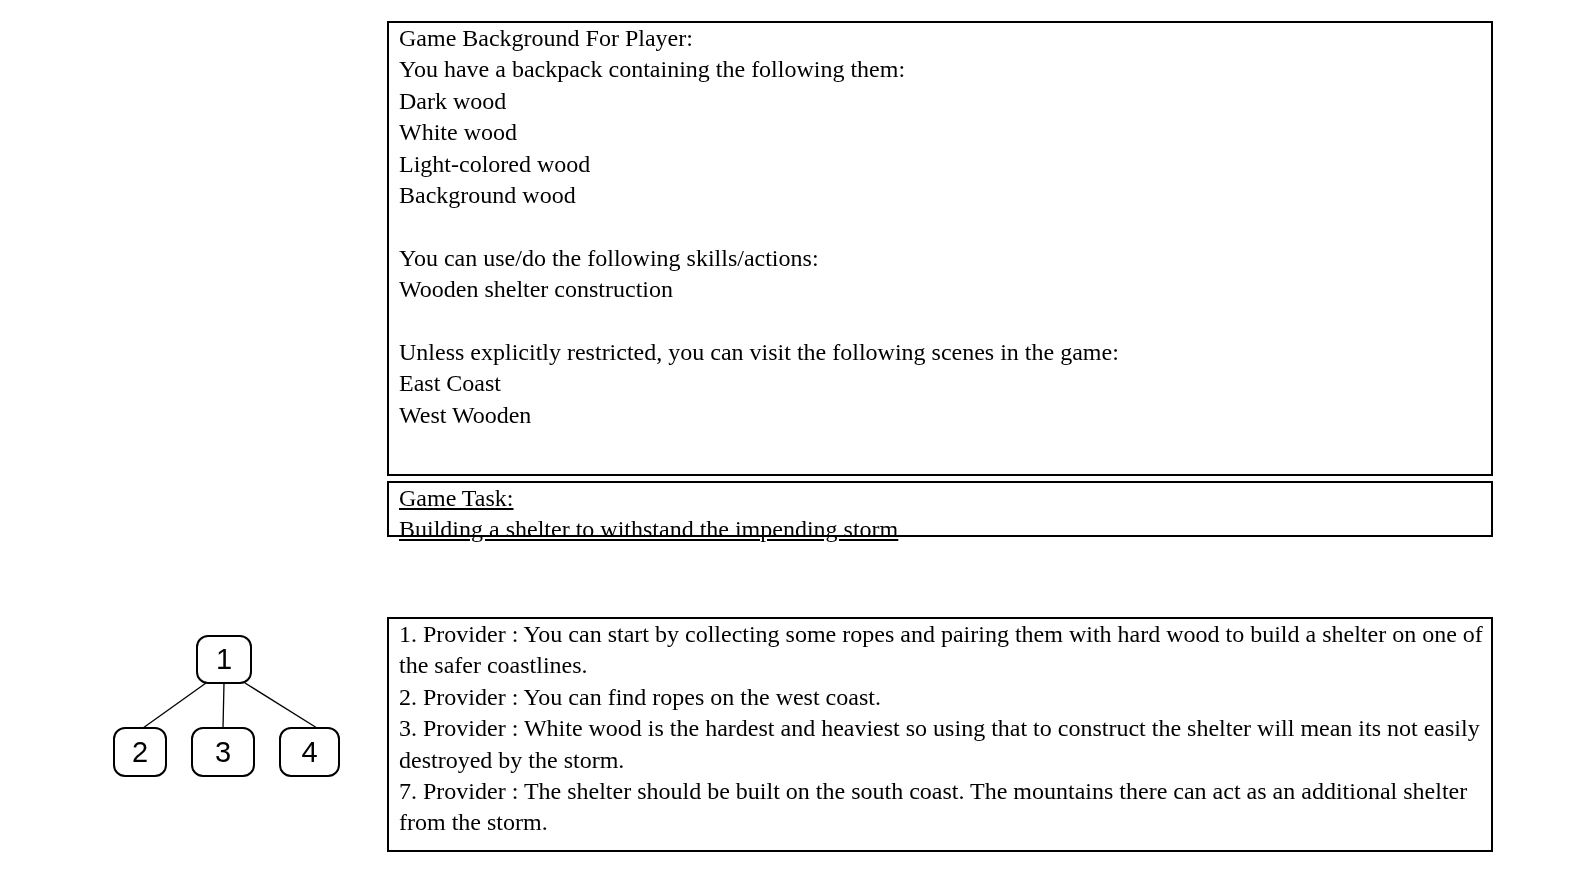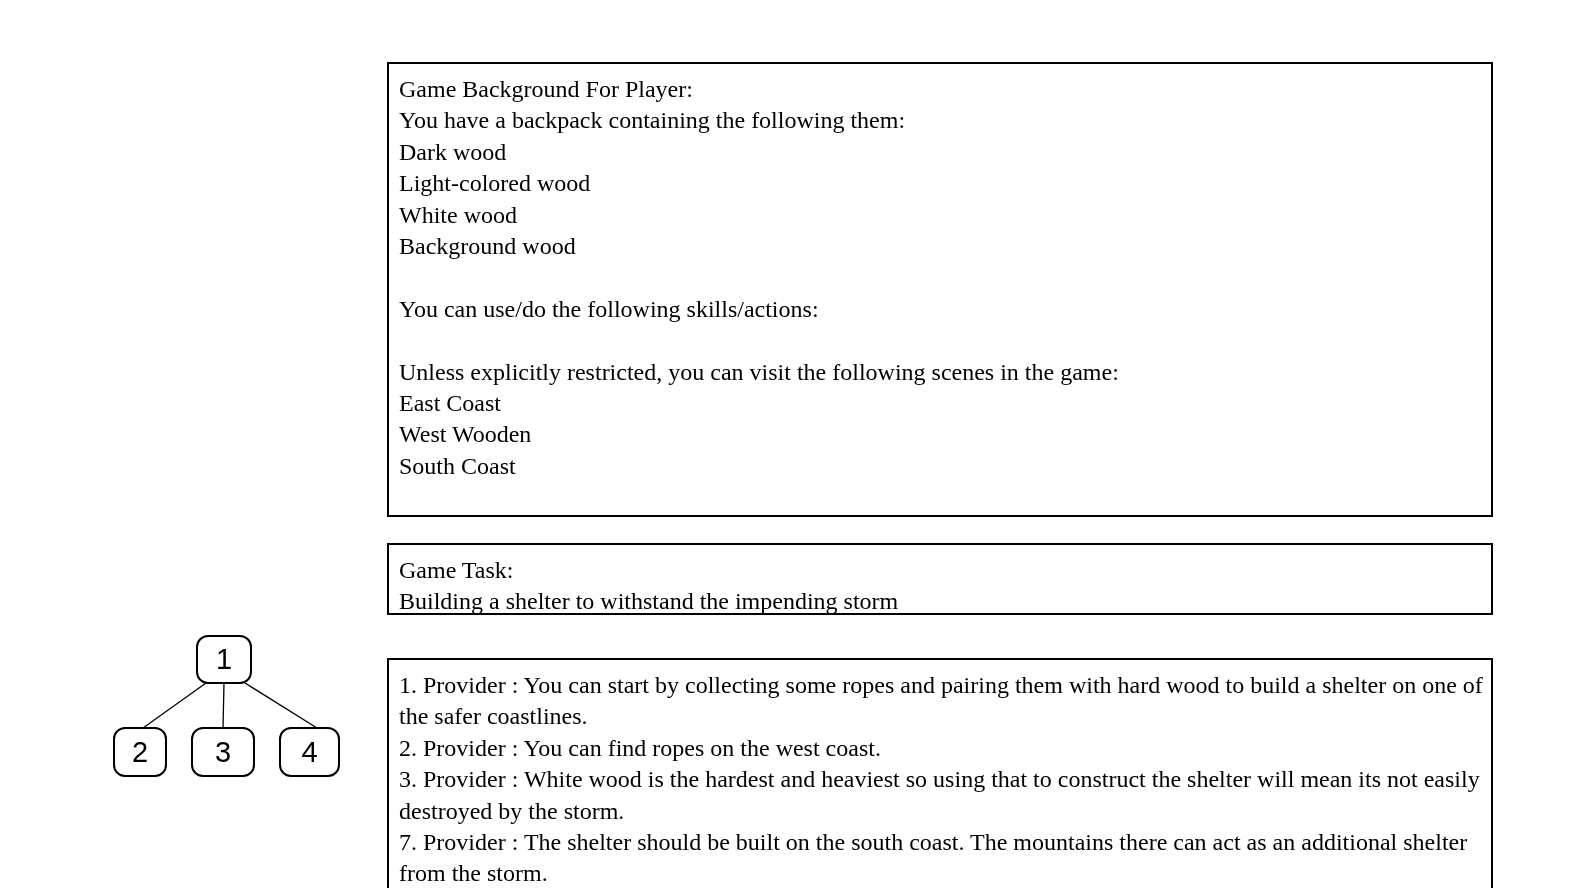--- a/index.html
+++ b/index.html
@@ -17,25 +17,24 @@
   }
   .textbox {
     position: absolute;
     left: 387px;
     width: 1106px;
     border: 2px solid #000000;
     background: #ffffff;
     box-sizing: border-box;
     font-size: 24px;
     line-height: 31.4px;
-    padding: 10px 8px 4px 10px;
-    margin-top: 41px;
+    padding: 0 8px 4px 10px;
   }
   #background-box { top: 21px;  height: 455px; }
-  #task-box       { top: 502px; height: 72px;  }
+  #task-box       { top: 481px; height: 56px; text-decoration: underline;  }
   #providers-box  { top: 617px; height: 235px; }
   .line { white-space: nowrap; }
   .spacer { height: 31.4px; }
   .wrapline { white-space: normal; }
   
   #tree-edges {
     position: absolute;
     left: 0; top: 0;
     width: 1578px;
     height: 888px;
@@ -59,30 +58,30 @@
   #tree-node-3 { left: 191px; top: 727px; width: 64px; height: 50px; }
   #tree-node-4 { left: 279px; top: 727px; width: 61px; height: 50px; }
 </style>
 </head>
 <body>
 
 <div class="textbox" id="background-box">
   <div class="line">Game Background For Player:</div>
   <div class="line">You have a backpack containing the following them:</div>
   <div class="line">Dark wood</div>
+  <div class="line">White wood</div>
   <div class="line">Light-colored wood</div>
-  <div class="line">White wood</div>
   <div class="line">Background wood</div>
   <div class="spacer"></div>
   <div class="line">You can use/do the following skills/actions:</div>
+  <div class="line">Wooden shelter construction</div>
   <div class="spacer"></div>
   <div class="line">Unless explicitly restricted, you can visit the following scenes in the game:</div>
   <div class="line">East Coast</div>
   <div class="line">West Wooden</div>
-  <div class="line">South Coast</div>
 </div>
 
 <div class="textbox" id="task-box">
   <div class="line">Game Task:</div>
   <div class="line">Building a shelter to withstand the impending storm</div>
 </div>
 
 <div class="textbox" id="providers-box">
   <div class="wrapline">1. Provider : You can start by collecting some ropes and pairing them with hard wood to build a shelter on one of the safer coastlines.</div>
   <div class="wrapline">2. Provider : You can find ropes on the west coast.</div>

